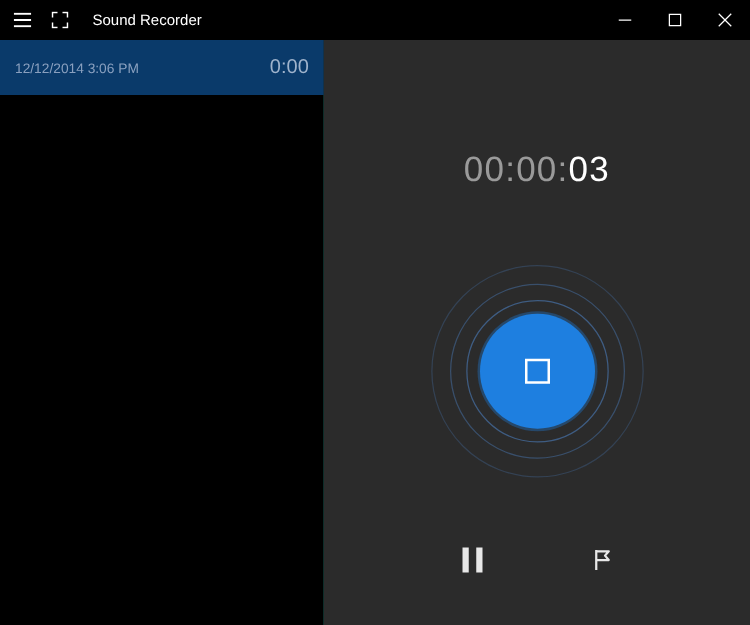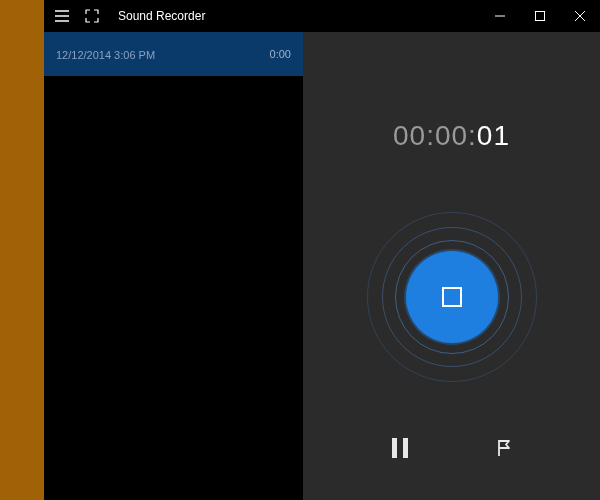--- a/index.html
+++ b/index.html
@@ -1,21 +1,20 @@
 <!DOCTYPE html>
 <html><head>
 <meta charset="utf-8">
 <style>
   * { box-sizing: border-box; margin: 0; padding: 0; }
   html, body { width: 600px; height: 500px; overflow: hidden; font-family: "Segoe UI", Arial, sans-serif; }
   .app {
     width: 600px; height: 500px;
     display: flex; flex-direction: column;
-    background: #a16207;
-    padding-left: 44px;
+    background: #14b8a6;
   }
   .titlebar {
     height: 32px;
     background: #000;
     display: flex; align-items: center;
     color: #fff;
   }
   .tb-left { display: flex; align-items: center; gap: 14px; padding-left: 10px; }
   .tb-icon { width: 16px; height: 16px; display: flex; align-items: center; justify-content: center; }
   .tb-title { font-size: 12px; font-weight: 400; margin-left: 4px; }
@@ -35,21 +34,21 @@
     height: 44px;
     background: #0a3a6a;
     display: flex; align-items: center;
     padding: 6px 12px;
     color: #bfc8d6;
     justify-content: space-between;
   }
   .li-left { display: flex; flex-direction: column; }
   .li-title { font-size: 13px; color: #dfe6ef; }
   .li-sub { font-size: 11px; color: #8aa0bf; margin-top: 1px; }
-  .li-dur { font-size: 11px; color: #9fb3cc; }
+  .li-dur { font-size: 16px; color: #9fb3cc; }
   .main {
     flex: 1; height: 100%;
     background: #2b2b2b;
     display: flex; flex-direction: column; align-items: center;
     position: relative;
   }
   .timer {
     margin-top: 88px;
     font-size: 28px;
     font-weight: 300;
@@ -149,21 +148,21 @@
         <div class="li-left">
           <div class="li-sub">12/12/2014 3:06 PM</div>
         </div>
         <div class="li-dur">0:00</div>
       </div>
     </div>
 
     <div class="main">
 
       <div class="timer">
-        <span class="dim">00:00:</span><span>01</span>
+        <span class="dim">00:00:</span><span>03</span>
       </div>
 
       <div class="record-wrap">
         <div class="ring r1"></div>
         <div class="ring r2"></div>
         <div class="ring r3"></div>
         <div class="record-btn">
           <div class="stop-square"></div>
         </div>
       </div>

